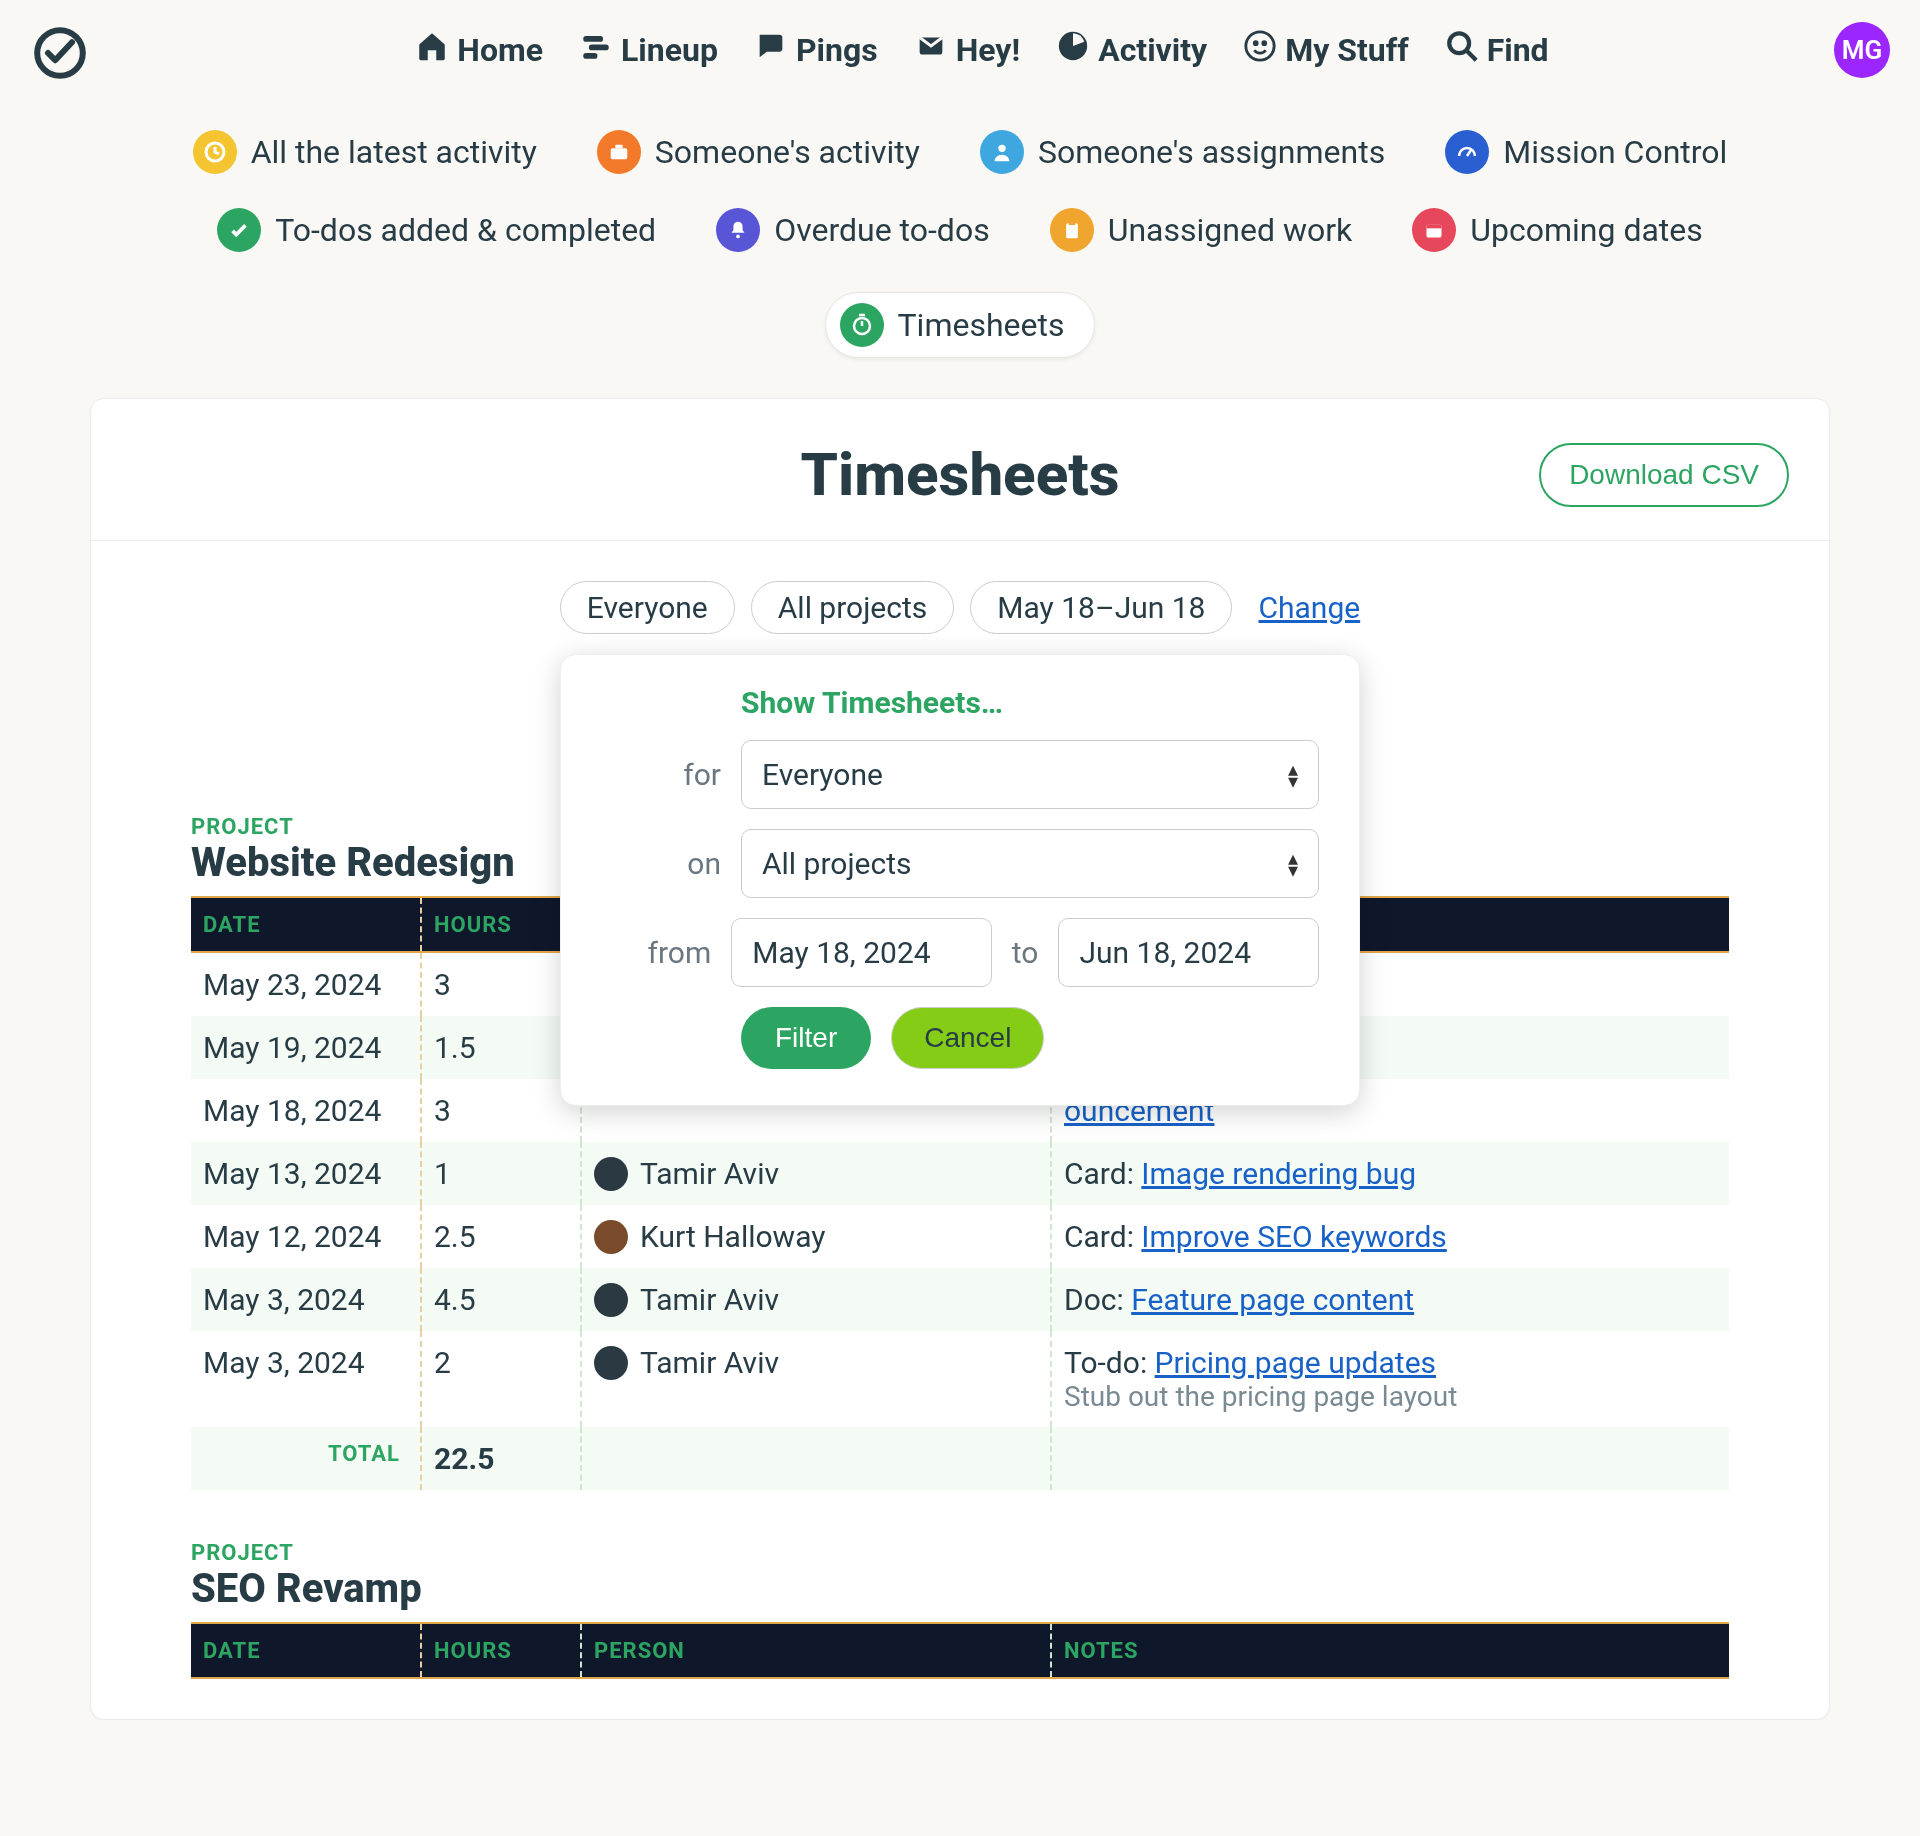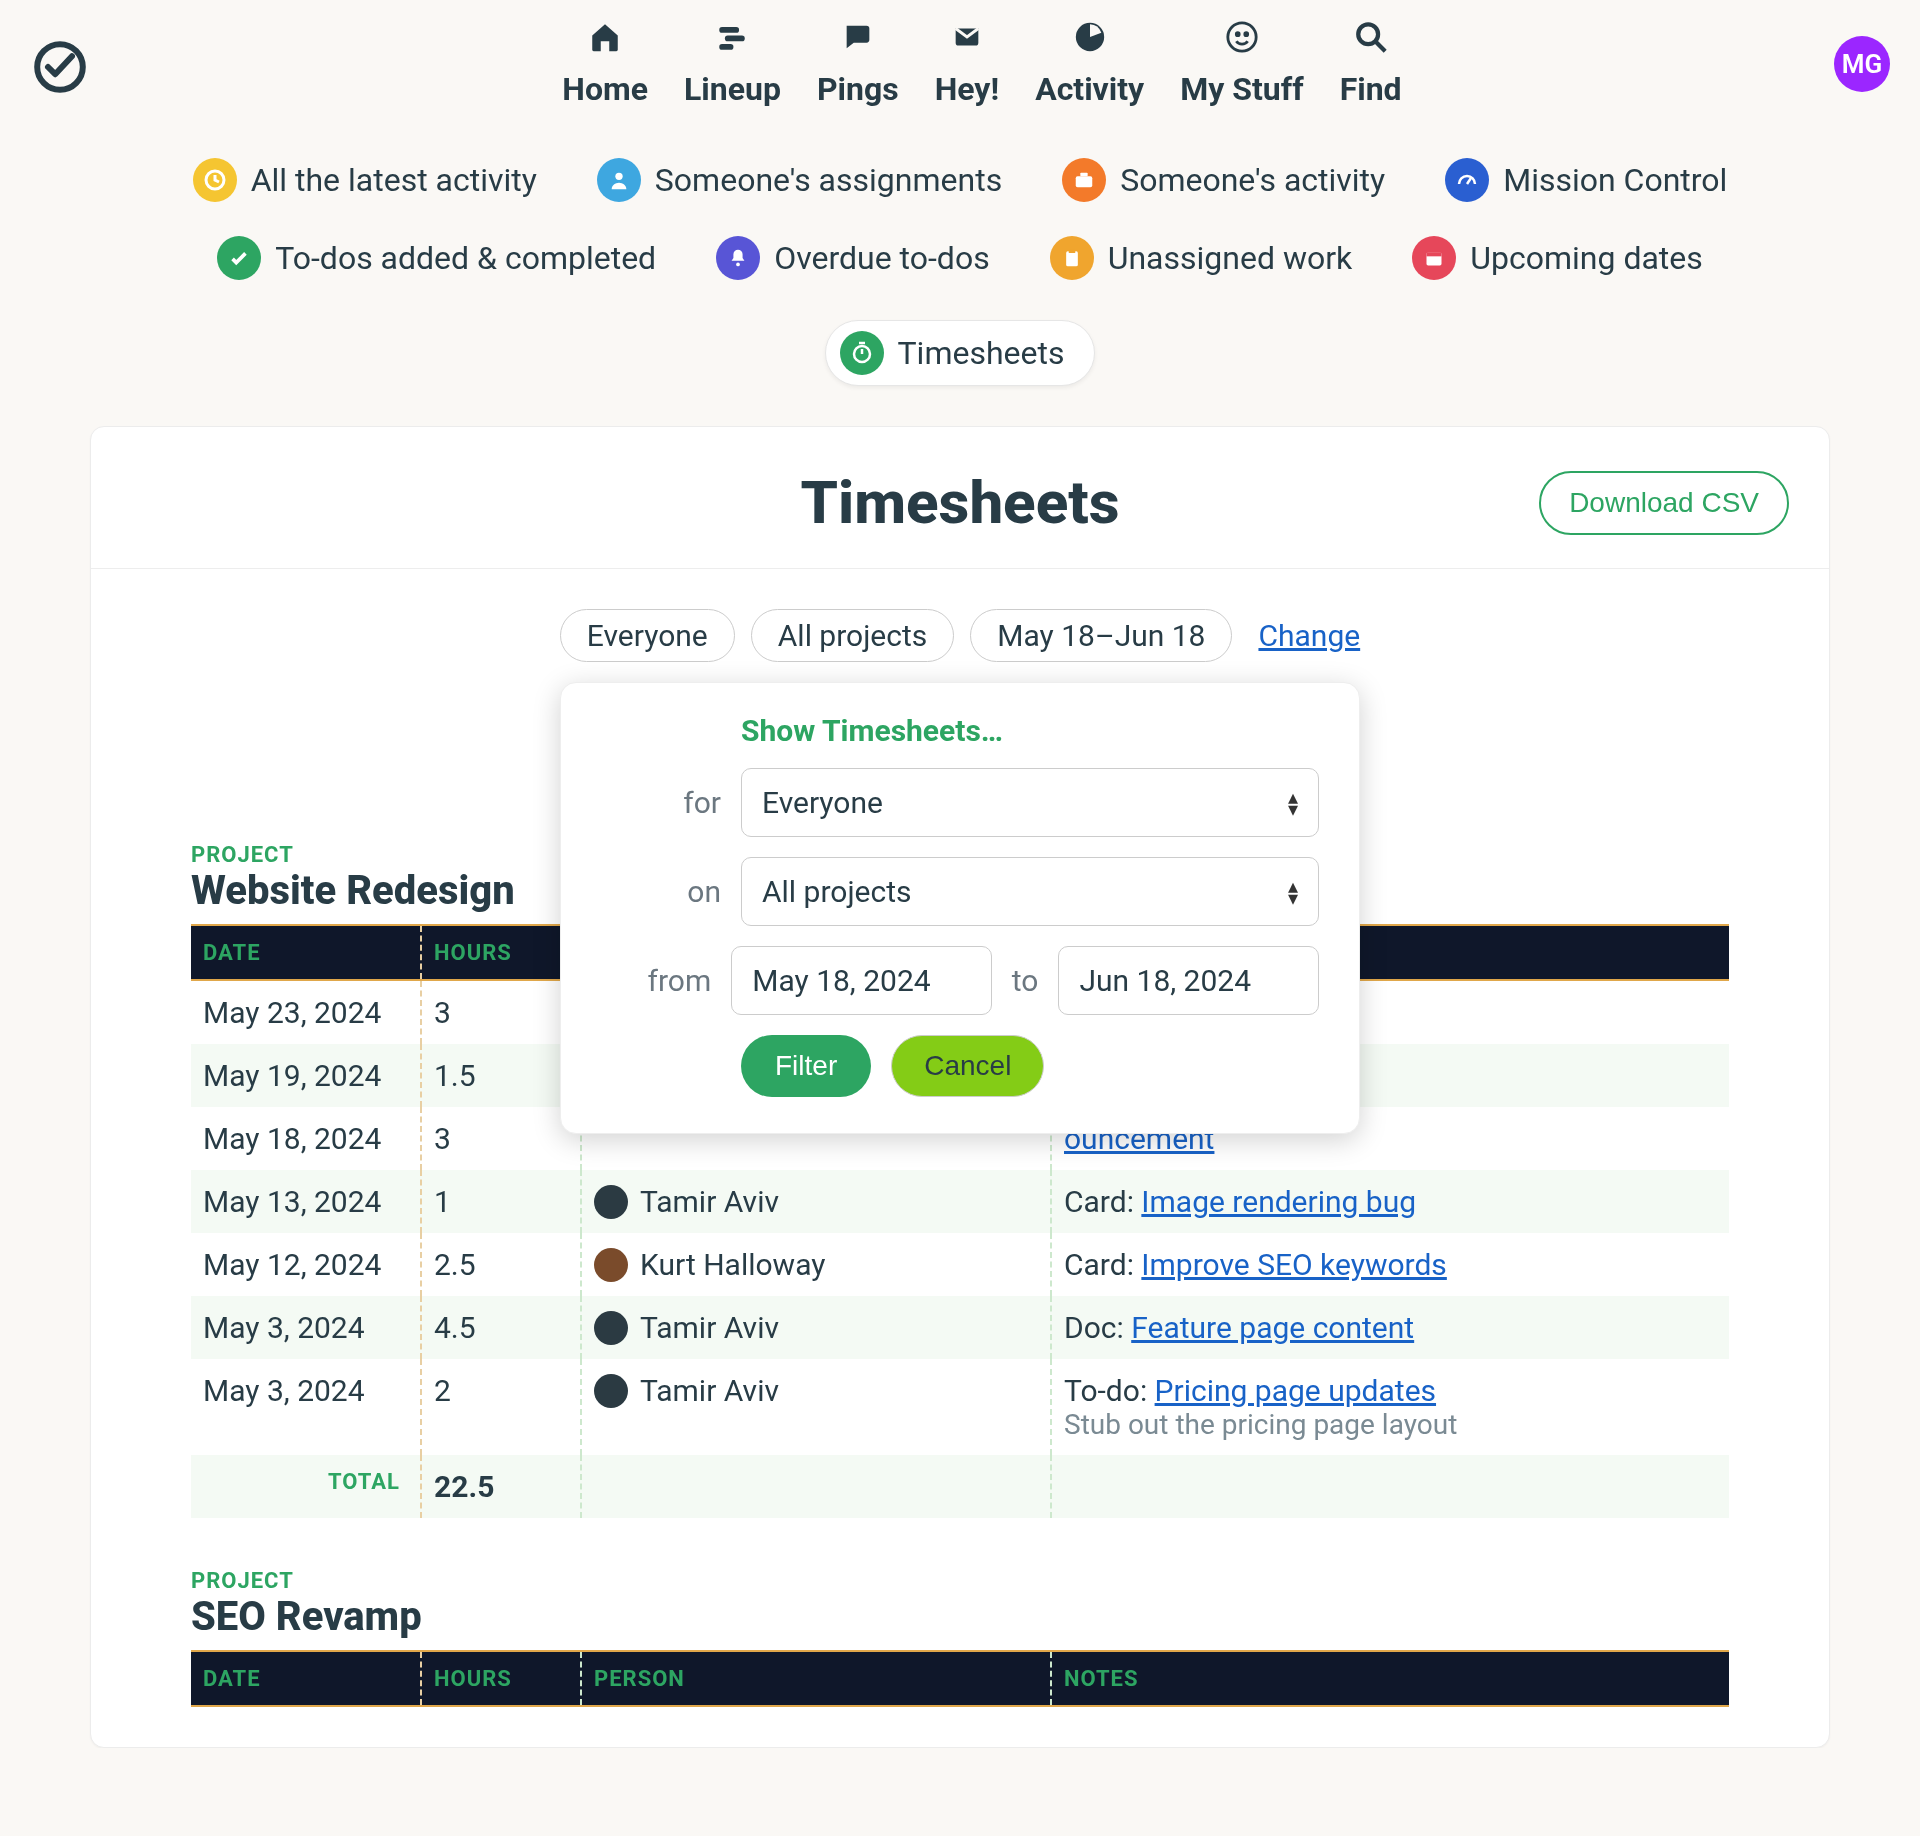--- a/index.html
+++ b/index.html
@@ -25,21 +25,20 @@
     gap: 36px;
   }
   .nav-item {
     display: flex;
     align-items: center;
     gap: 8px;
     font-weight: 700;
     font-size: 32px;
     color: #283c46;
     cursor: pointer;
-    flex-direction: column;
   }
   .nav-item svg { width: 34px; height: 34px; flex-shrink:0; }
   .avatar {
     width: 56px; height: 56px;
     border-radius: 50%;
     background: #9b26ff;
     color: #fff;
     display: flex;
     align-items: center;
     justify-content: center;
@@ -366,36 +365,36 @@
   <div class="chip">
     <span class="chip-icon" style="background:#f5c531">
         <svg width="24" height="24" viewBox="0 0 24 24" fill="none" stroke="#fff" stroke-width="3">
           <circle cx="12" cy="12" r="9"></circle>
           <path d="M12 7v5l4 2"></path>
         </svg>
       </span>
     <span>All the latest activity</span>
   </div>
   <div class="chip">
+    <span class="chip-icon" style="background:#f37a2a">
+        <svg width="22" height="22" viewBox="0 0 24 24" fill="#fff">
+          <rect x="3" y="8" width="18" height="12" rx="2"></rect>
+          <rect x="8" y="4" width="8" height="4" rx="1"></rect>
+        </svg>
+      </span>
+    <span>Someone's activity</span>
+  </div>
+  <div class="chip">
     <span class="chip-icon" style="background:#3ea7e0">
         <svg width="22" height="22" viewBox="0 0 24 24" fill="#fff">
           <circle cx="12" cy="8" r="4"></circle>
           <path d="M4 22c0-4 4-7 8-7s8 3 8 7z"></path>
         </svg>
       </span>
     <span>Someone's assignments</span>
-  </div>
-  <div class="chip">
-    <span class="chip-icon" style="background:#f37a2a">
-        <svg width="22" height="22" viewBox="0 0 24 24" fill="#fff">
-          <rect x="3" y="8" width="18" height="12" rx="2"></rect>
-          <rect x="8" y="4" width="8" height="4" rx="1"></rect>
-        </svg>
-      </span>
-    <span>Someone's activity</span>
   </div>
   <div class="chip">
     <span class="chip-icon" style="background:#2a5fd1">
         <svg width="24" height="24" viewBox="0 0 24 24" fill="none" stroke="#fff" stroke-width="2.5">
           <path d="M4 16a8 8 0 1 1 16 0"></path>
           <line x1="12" y1="16" x2="16" y2="10"></line>
         </svg>
       </span>
     <span>Mission Control</span>
   </div>

